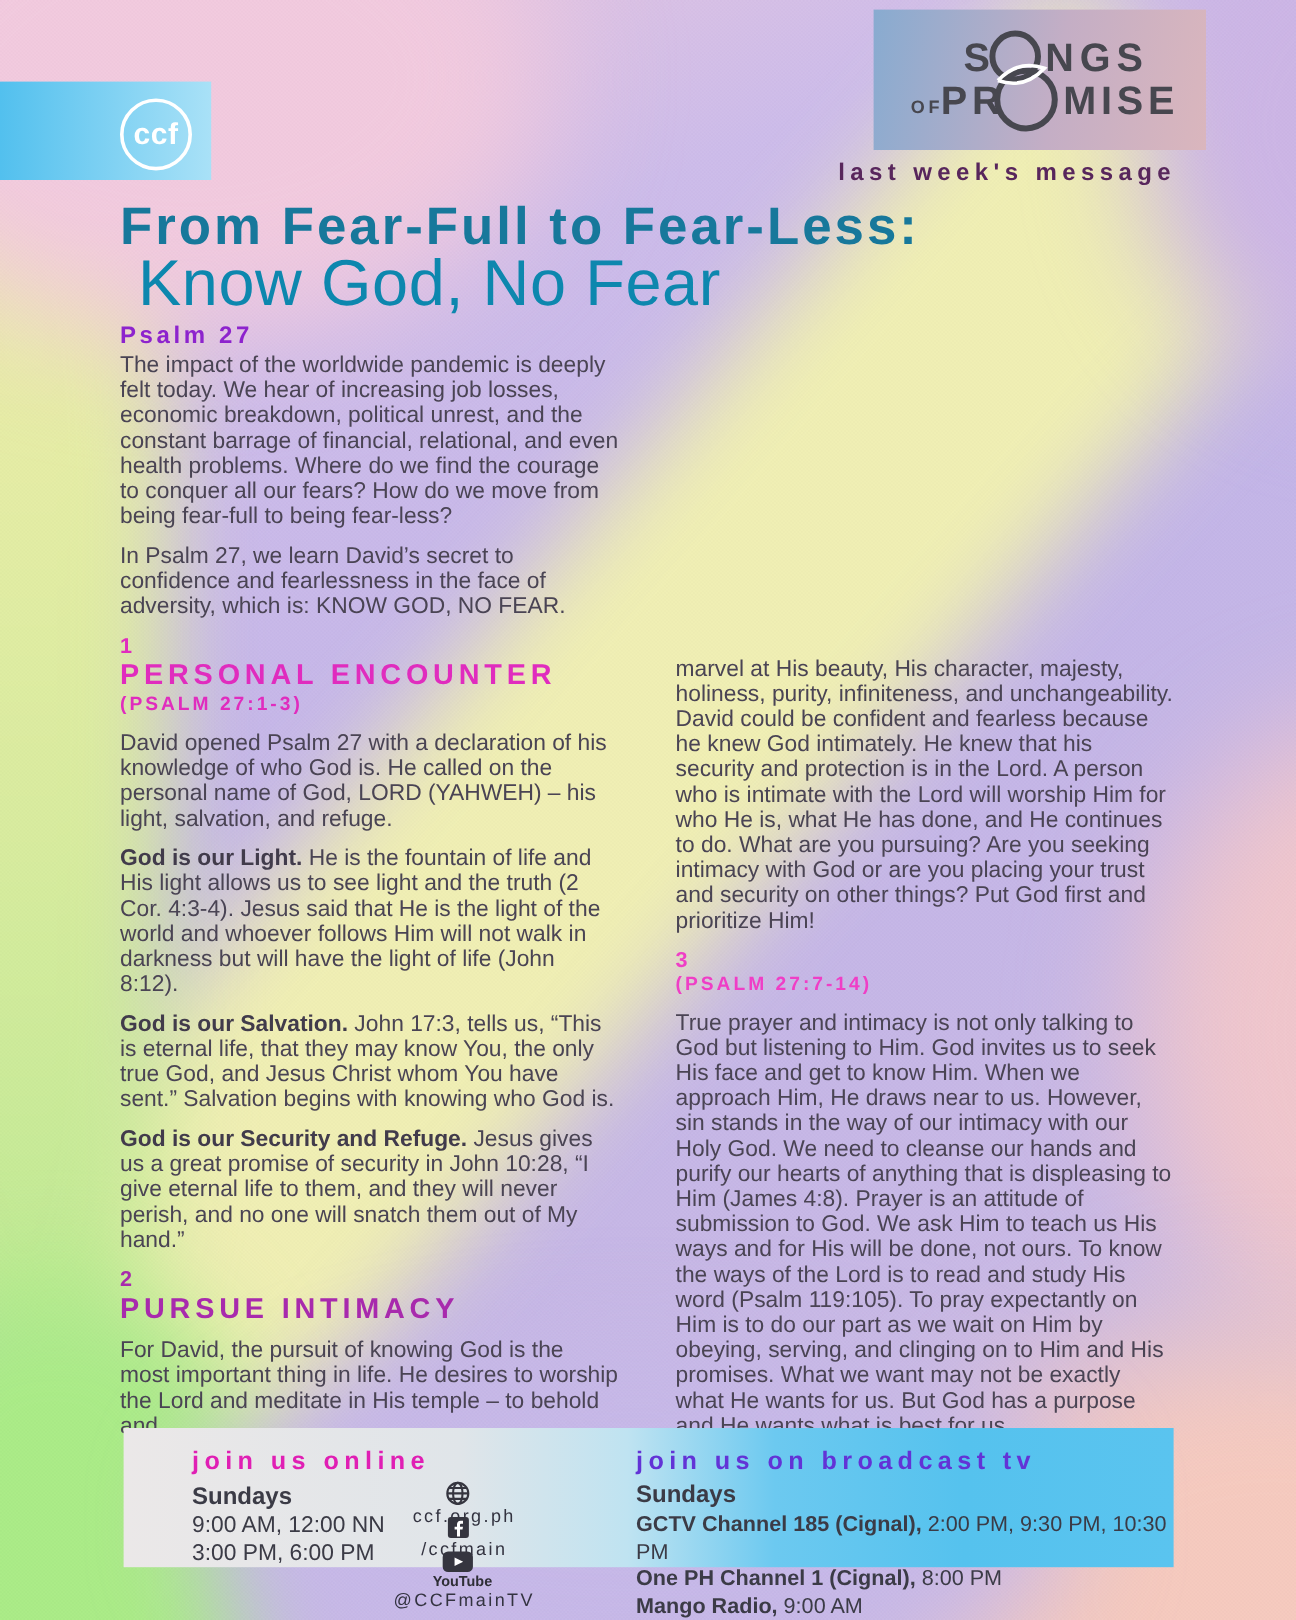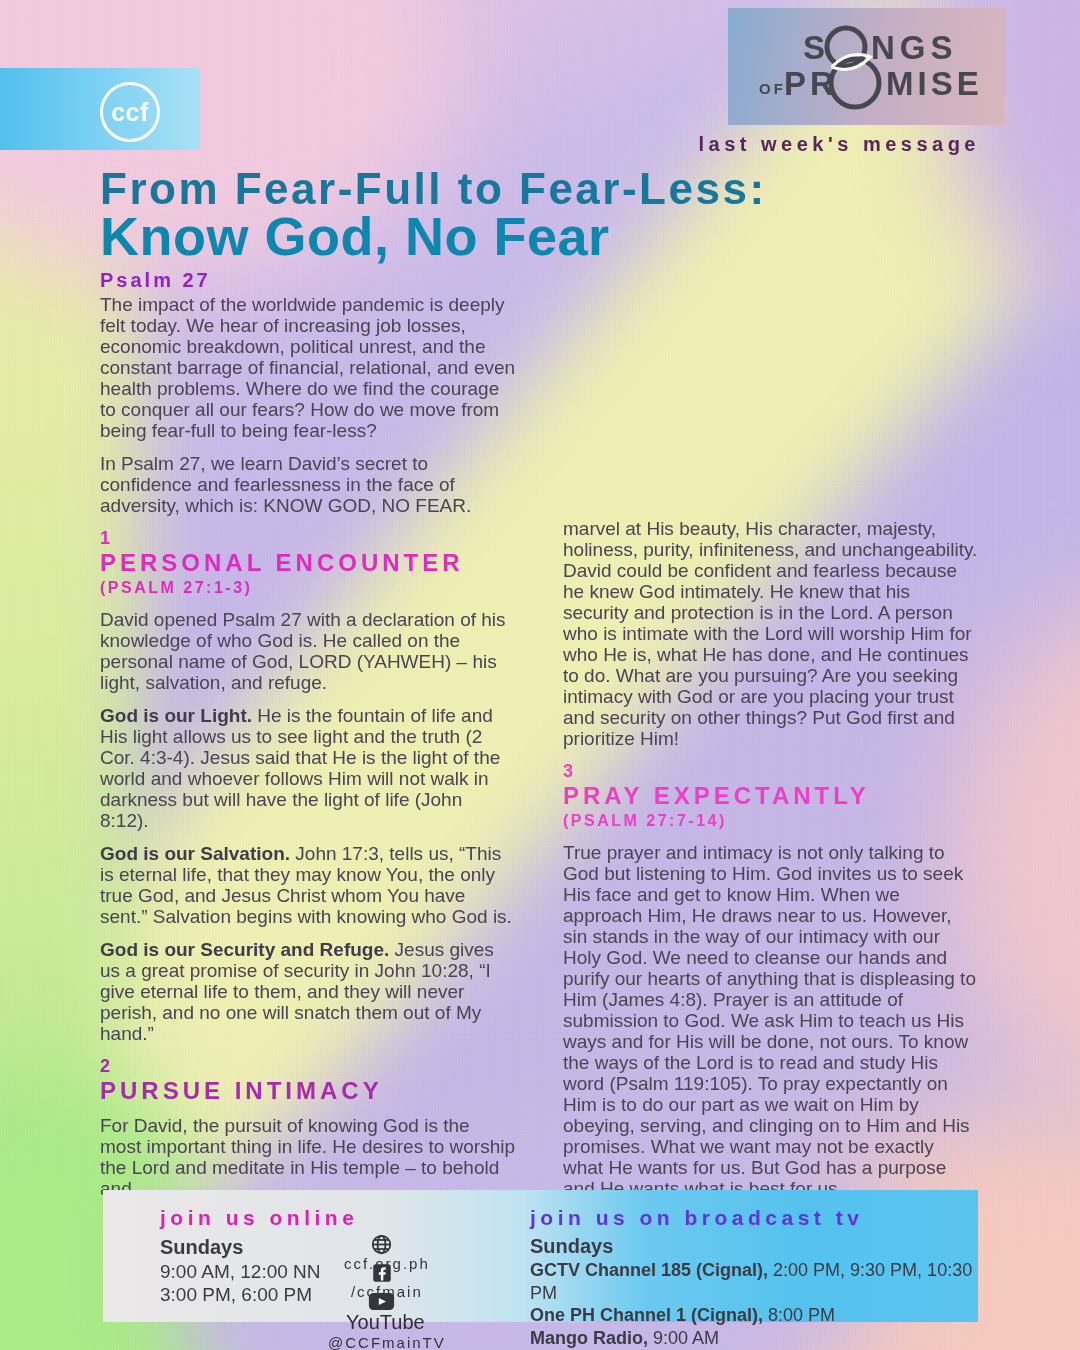--- a/index.html
+++ b/index.html
@@ -22,62 +22,62 @@
   .b-r-pink{left:950px;top:600px;width:400px;height:520px;border-radius:50%;
     background:#f0c6cc;filter:blur(50px);}
   .b-br-salmon{left:770px;top:1110px;width:580px;height:440px;border-radius:50%;
     background:#f6cabe;filter:blur(55px);}
   .b-bot-lav{left:170px;top:1130px;width:720px;height:280px;border-radius:50%;
     background:#c6b8e8;filter:blur(45px);}
   .grain{position:absolute;inset:0;opacity:.5;
     background:repeating-conic-gradient(rgba(255,255,255,.04) 0% 25%,rgba(90,70,120,.04) 0% 50%);
     background-size:3px 3px;}
   
-  .ccf-banner{position:absolute;left:0;top:68px;width:200px;height:82px;
+  .ccf-banner{position:absolute;left:0;top:68px;width:176px;height:82px;
     background:linear-gradient(90deg,#52c0ee,#a9e1f7);}
   .ccf-circle{position:absolute;left:100px;top:14px;width:54px;height:54px;border:3.5px solid #fff;
     border-radius:50%;display:flex;align-items:center;justify-content:center;
     color:#fff;font-size:25px;font-weight:700;letter-spacing:.5px;}
   .sop-box{position:absolute;left:728px;top:8px;width:277px;height:117px;
     background:linear-gradient(100deg,#88abd0,#c4aec5 55%,#dab6bd 100%);
     display:flex;align-items:center;justify-content:center;}
   .tagline{position:absolute;right:100px;top:133px;color:#58265c;font-weight:700;
     font-size:20px;letter-spacing:4.5px;}
   
   .title-block{position:absolute;left:100px;top:170px;}
   .kicker{color:#17789b;font-size:44px;font-weight:700;letter-spacing:2.5px;line-height:38px;}
-  .main-title{color:#0d87ae;font-size:54px;font-weight:700;letter-spacing:.5px;line-height:56px;}
+  .main-title{color:#0d87ae;font-size:54px;font-weight:400;letter-spacing:.5px;line-height:56px;margin-left:15px;}
   .psalm{color:#8d23cd;font-size:20px;font-weight:700;letter-spacing:3px;margin-top:5px;}
   
   .columns{position:absolute;left:100px;top:294px;width:882px;display:flex;gap:47px;align-items:flex-end;}
   .col{width:416px;font-size:19px;line-height:21px;}
   .body-p{margin:0 0 12px 0;}
   .lead{font-weight:700;color:#413b4b;}
   .section-head{margin:2px 0 10px 0;}
   .sec-num{font-size:18px;font-weight:700;letter-spacing:2px;line-height:20px;}
   .sec-title{font-size:24px;font-weight:700;letter-spacing:4px;line-height:29px;}
   .sec-ref{font-size:16px;font-weight:700;letter-spacing:2.5px;line-height:22px;}
   .s1{color:#e02cbe;}
   .s2{color:#a82aad;}
   .s3{color:#ef3ec6;}
   
-  .footer{position:absolute;left:103px;top:1190px;width:875px;height:132px;
+  .footer{position:absolute;left:103px;top:1190px;width:875px;height:116px;
     background:linear-gradient(90deg,#ebe8e8 0%,#e0e5e9 32%,#bfe3f1 48%,#6cc9f0 62%,#55c2ee 80%,#5ac4ef 100%);}
   .f-head{position:absolute;font-size:21px;font-weight:700;letter-spacing:4.5px;}
   .f-online-head{left:57px;top:16px;color:#e01fb4;}
   .f-broadcast-head{left:427px;top:16px;color:#6233d6;}
   .f-day{position:absolute;font-size:20px;font-weight:700;color:#3b3b46;}
   .f-online-day{left:57px;top:46px;}
   .f-broadcast-day{left:427px;top:45px;}
   .f-times{position:absolute;left:57px;top:70px;font-size:19px;line-height:23px;color:#3b3b46;}
   .f-social{position:absolute;left:215px;top:44px;}
   .f-social-row{display:flex;align-items:center;height:21px;margin-bottom:8px;flex-direction:column;}
   .f-social-row svg{flex:0 0 auto;}
   .f-link{font-size:15px;letter-spacing:2px;color:#333340;margin-left:10px;font-weight:500;}
-  .yt-word{font-size:20px;font-weight:400;color:#2e2e36;margin-left:7px;letter-spacing:0;}
+  .yt-word{font-size:12px;font-weight:700;color:#2e2e36;margin-left:7px;letter-spacing:0;}
   .f-rows{position:absolute;left:427px;top:69px;font-size:18px;line-height:22.5px;color:#3b3b46;}
   .f-chan{font-weight:700;}
 </style>
 </head>
 <body>
 
 <div class="page">
 
   <div class="bg-base"></div>
   <div class="blob b-yellow-band"></div>
@@ -137,21 +137,20 @@
         <div class="sec-title">PURSUE INTIMACY</div>
       </div>
       <p class="body-p">For David, the pursuit of knowing God is the most important thing in life. He desires to worship the Lord and meditate in His temple – to behold and</p>
     </div>
 
     <div class="col">
       <p class="body-p">marvel at His beauty, His character, majesty, holiness, purity, infiniteness, and unchangeability. David could be confident and fearless because he knew God intimately. He knew that his security and protection is in the Lord. A person who is intimate with the Lord will worship Him for who He is, what He has done, and He continues to do. What are you pursuing? Are you seeking intimacy with God or are you placing your trust and security on other things? Put God first and prioritize Him!</p>
 
       <div class="section-head s3">
         <div class="sec-num">3</div>
-        <div class="sec-title">PRAY EXPECTANTLY</div>
         <div class="sec-ref">(PSALM 27:7-14)</div>
       </div>
       <p class="body-p">True prayer and intimacy is not only talking to God but listening to Him. God invites us to seek His face and get to know Him. When we approach Him, He draws near to us. However, sin stands in the way of our intimacy with our Holy God. We need to cleanse our hands and purify our hearts of anything that is displeasing to Him (James 4:8). Prayer is an attitude of submission to God. We ask Him to teach us His ways and for His will be done, not ours. To know the ways of the Lord is to read and study His word (Psalm 119:105). To pray expectantly on Him is to do our part as we wait on Him by obeying, serving, and clinging on to Him and His promises. What we want may not be exactly what He wants for us. But God has a purpose and He wants what is best for us.</p>
     </div>
   </div>
 
   <div class="footer">
     <div class="f-head f-online-head">join us online</div>
     <div class="f-day f-online-day">Sundays</div>
     <div class="f-times">

